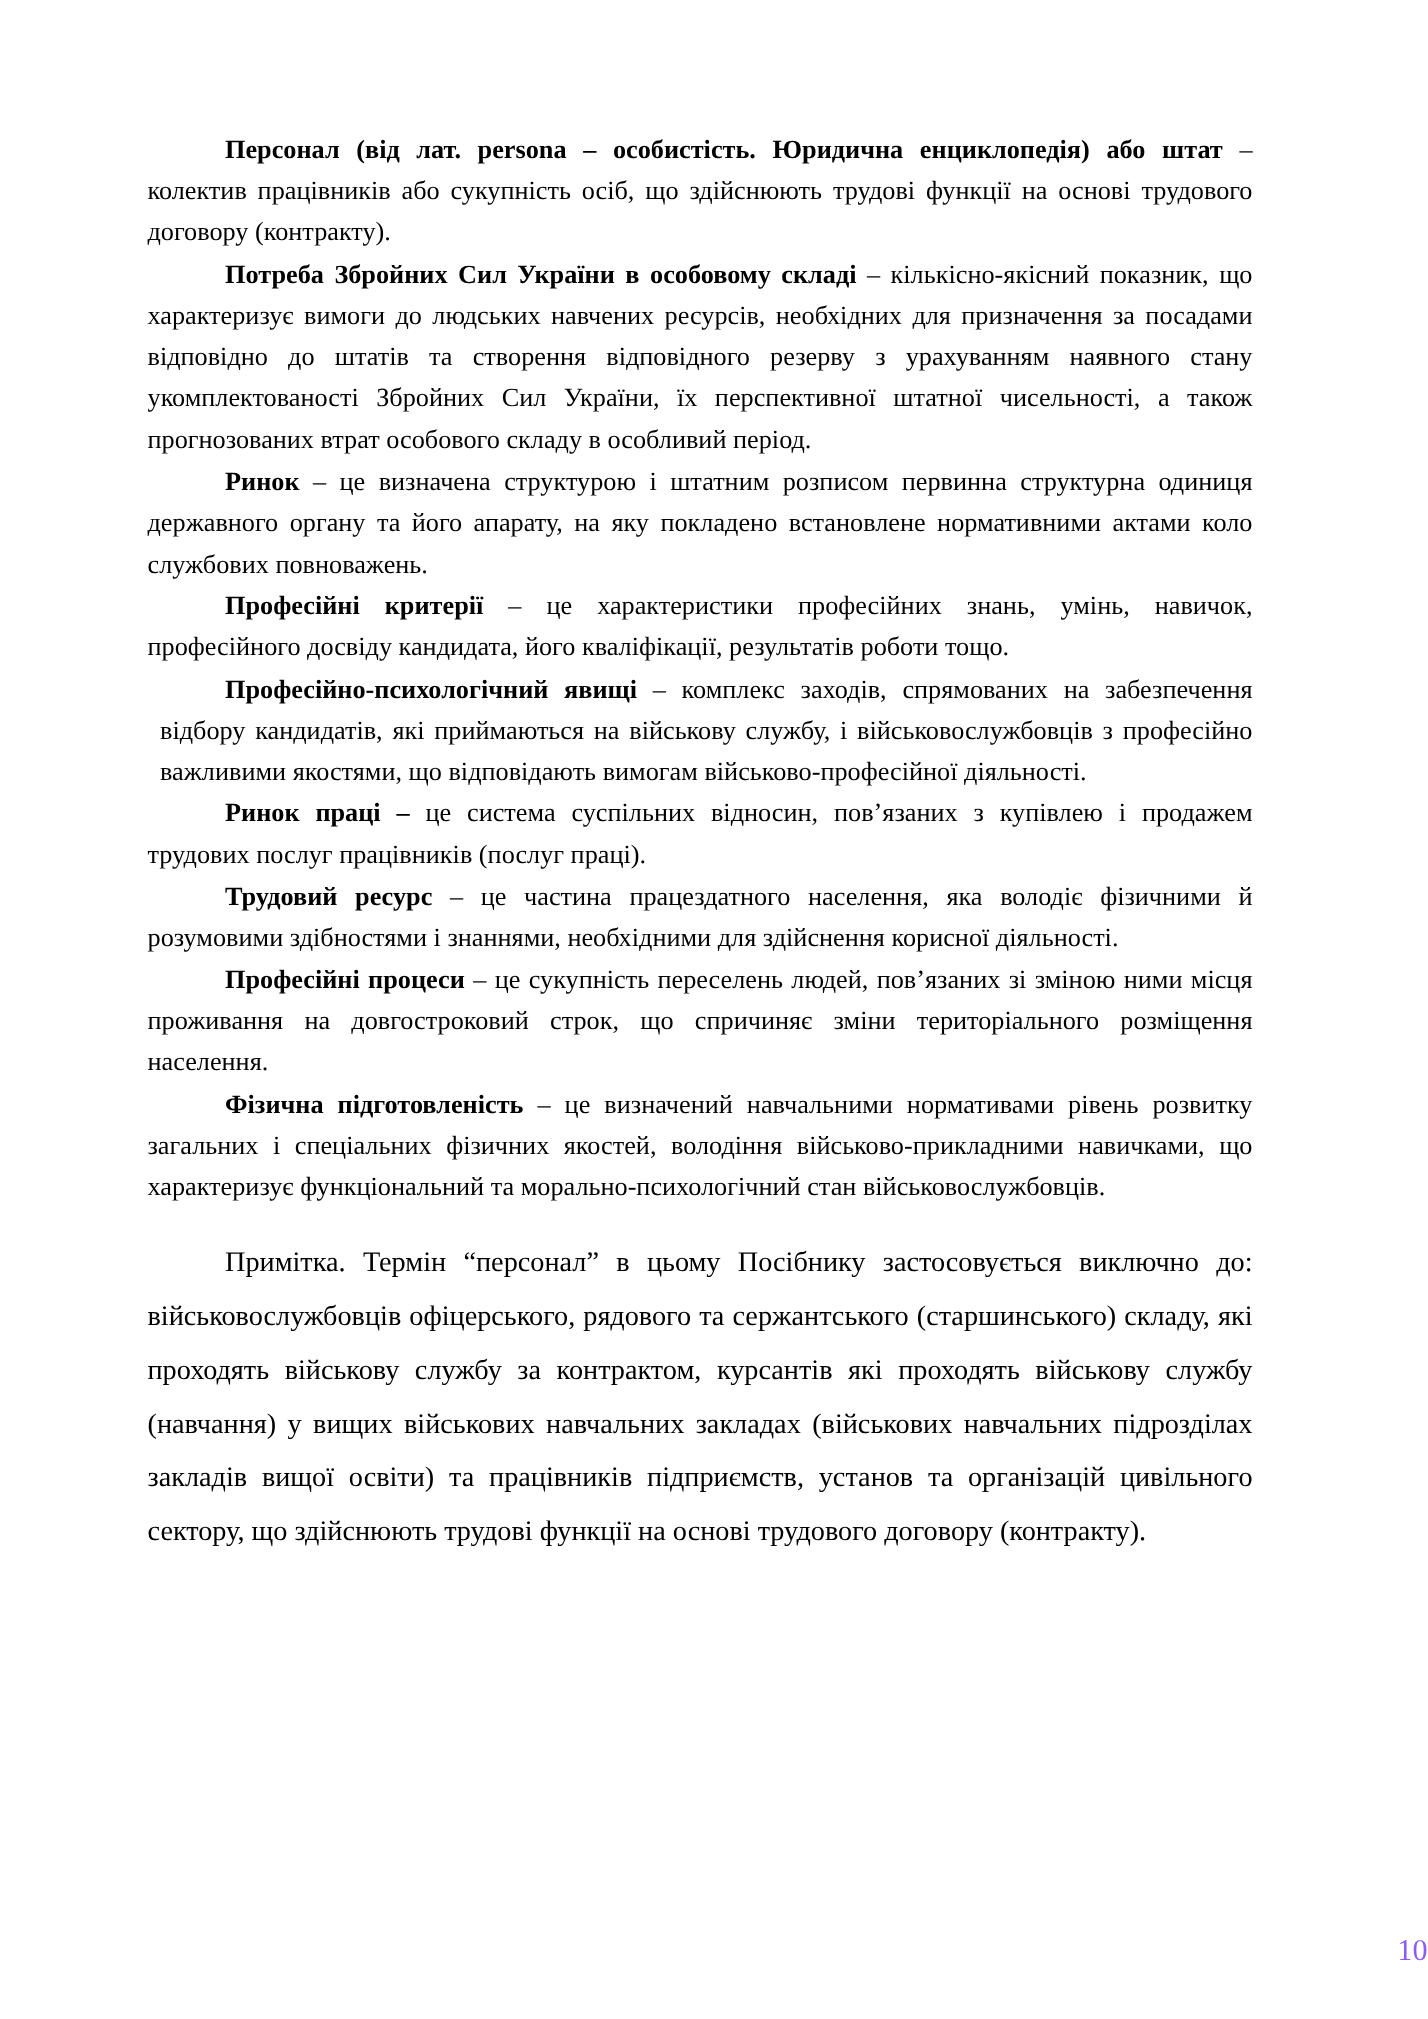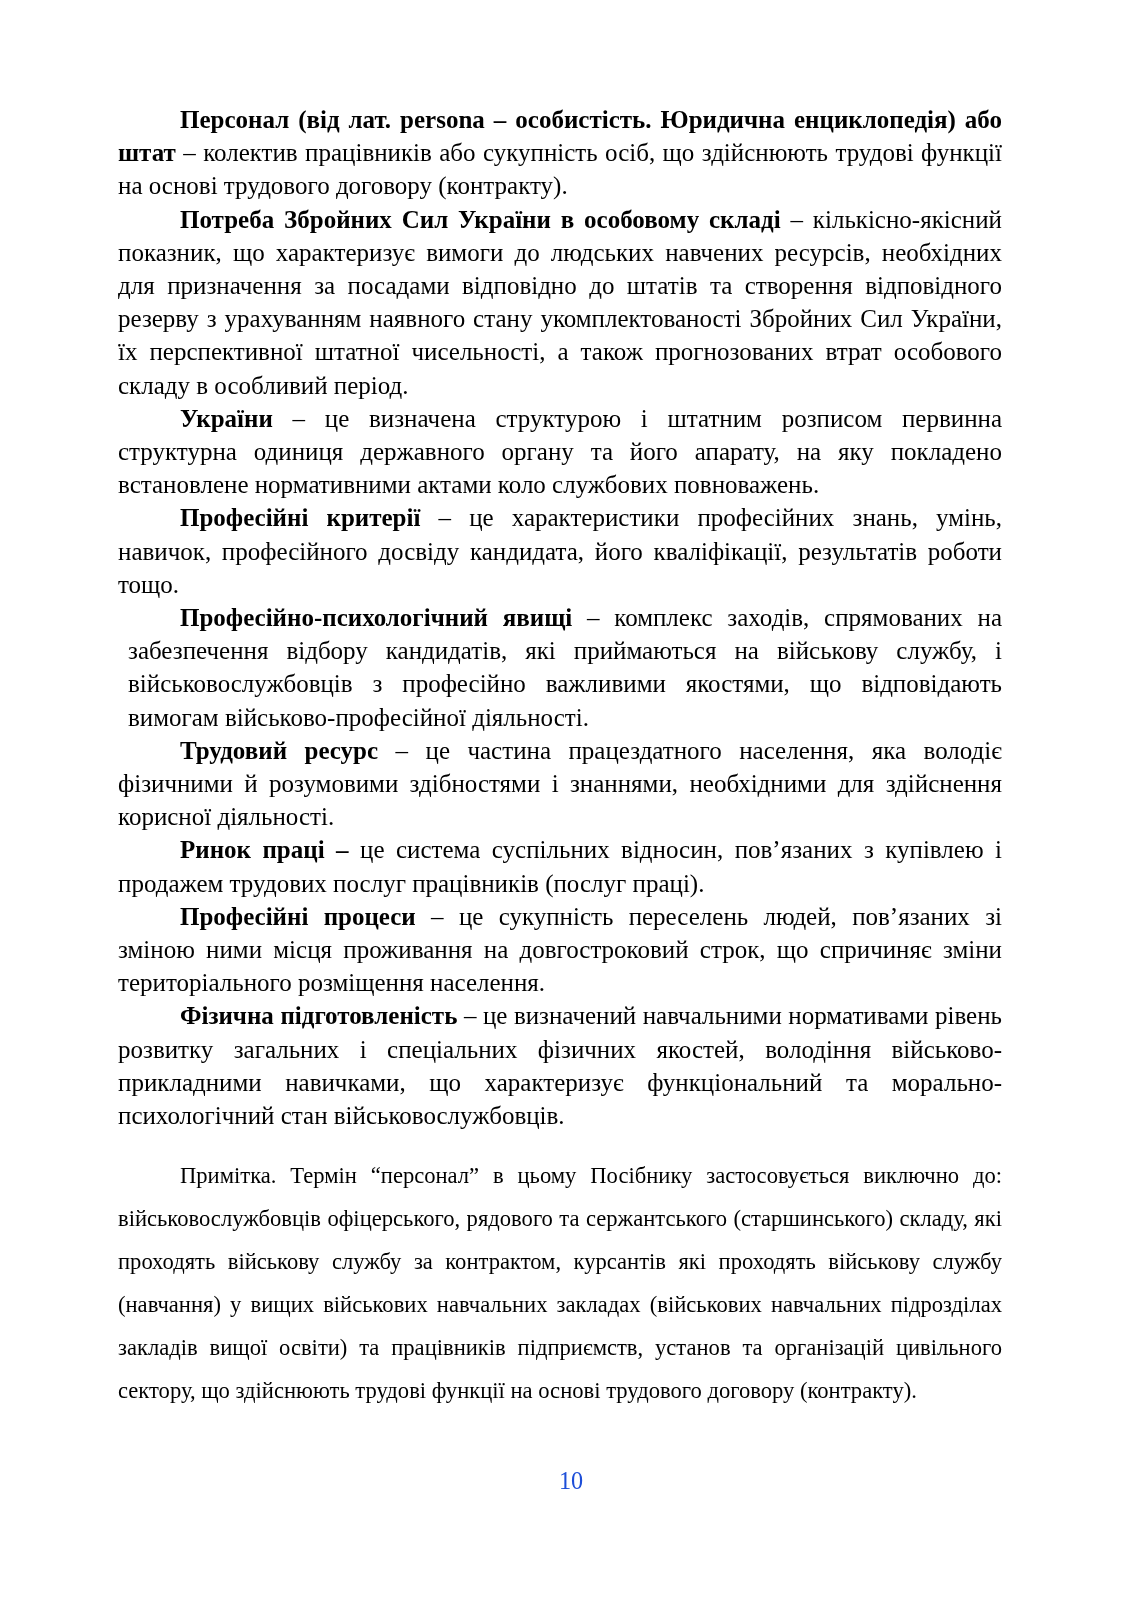--- a/index.html
+++ b/index.html
@@ -20,21 +20,21 @@
     position: absolute;
     left: 118px;
     top: 103px;
     width: 884px;
   }
   p.para {
     margin: 0;
     padding: 0;
     text-align: justify;
     text-justify: inter-word;
-    font-size: 25px;
+    font-size: 21px;
     line-height: 33.2px;
     text-indent: 62px;
     hyphens: none;
     word-spacing: 0px;
   }
   p.para.shifted {
     padding-left: 10px;
     text-indent: 52px;
   }
   p.note {
@@ -46,49 +46,49 @@
     line-height: 43px;
     text-indent: 62px;
     margin-top: 22px;
   }
   .term {
     font-weight: bold;
   }
   .pagenum {
     position: absolute;
     left: 0;
-    top: 1464px;
+    top: 1544px;
     width: 1142px;
-    text-align: center;
+    text-align: right;
     font-size: 24.2px;
     line-height: 33.2px;
     font-family: "Liberation Serif", "DejaVu Serif", serif;
-    color: #1d4ed8;
+    color: #8b5cf6;
   }
 </style>
 </head>
 <body>
 
 <div class="page">
   <div class="content">
 
     <p class="para"><span class="term">Персонал (від лат. persona – особистість. Юридична енциклопедія) або штат</span><span> – колектив працівників або сукупність осіб, що здійснюють трудові функції на основі трудового договору (контракту).</span></p>
 
     <p class="para"><span class="term">Потреба Збройних Сил України в особовому складі</span><span> – кількісно-якісний показник, що характеризує вимоги до людських навчених ресурсів, необхідних для призначення за посадами відповідно до штатів та створення відповідного резерву з урахуванням наявного стану укомплектованості Збройних Сил України, їх перспективної штатної чисельності, а також прогнозованих втрат особового складу в особливий період.</span></p>
 
-    <p class="para"><span class="term">України</span><span> – це визначена структурою і штатним розписом первинна структурна одиниця державного органу та його апарату, на яку покладено встановлене нормативними актами коло службових повноважень.</span></p>
+    <p class="para"><span class="term">Ринок</span><span> – це визначена структурою і штатним розписом первинна структурна одиниця державного органу та його апарату, на яку покладено встановлене нормативними актами коло службових повноважень.</span></p>
 
 
     <p class="para"><span class="term">Професійні критерії</span><span> – це характеристики професійних знань, умінь, навичок, професійного досвіду кандидата, його кваліфікації, результатів роботи тощо.</span></p>
 
     <p class="para shifted"><span class="term">Професійно-психологічний явищі</span><span> – комплекс заходів, спрямованих на забезпечення відбору кандидатів, які приймаються на військову службу, і військовослужбовців з професійно важливими якостями, що відповідають вимогам військово-професійної діяльності.</span></p>
 
+    <p class="para"><span class="term">Ринок праці –</span><span> це система суспільних відносин, пов’язаних з купівлею і продажем трудових послуг працівників (послуг праці).</span></p>
+
     <p class="para"><span class="term">Трудовий ресурс</span><span> – це частина працездатного населення, яка володіє фізичними й розумовими здібностями і знаннями, необхідними для здійснення корисної діяльності.</span></p>
-
-    <p class="para"><span class="term">Ринок праці –</span><span> це система суспільних відносин, пов’язаних з купівлею і продажем трудових послуг працівників (послуг праці).</span></p>
 
     <p class="para"><span class="term">Професійні процеси</span><span> – це сукупність переселень людей, пов’язаних зі зміною ними місця проживання на довгостроковий строк, що спричиняє зміни територіального розміщення населення.</span></p>
 
 
 
     <p class="para"><span class="term">Фізична підготовленість</span><span> – це визначений навчальними нормативами рівень розвитку загальних і спеціальних фізичних якостей, володіння військово-прикладними навичками, що характеризує функціональний та морально-психологічний стан військовослужбовців.</span></p>
 
 
     <p class="note">Примітка. Термін “персонал” в цьому Посібнику застосовується виключно до: військовослужбовців офіцерського, рядового та сержантського (старшинського) складу, які проходять військову службу за контрактом, курсантів які проходять військову службу (навчання) у вищих військових навчальних закладах (військових навчальних підрозділах закладів вищої освіти) та працівників підприємств, установ та організацій цивільного сектору, що здійснюють трудові функції на основі трудового договору (контракту).</p>
 

